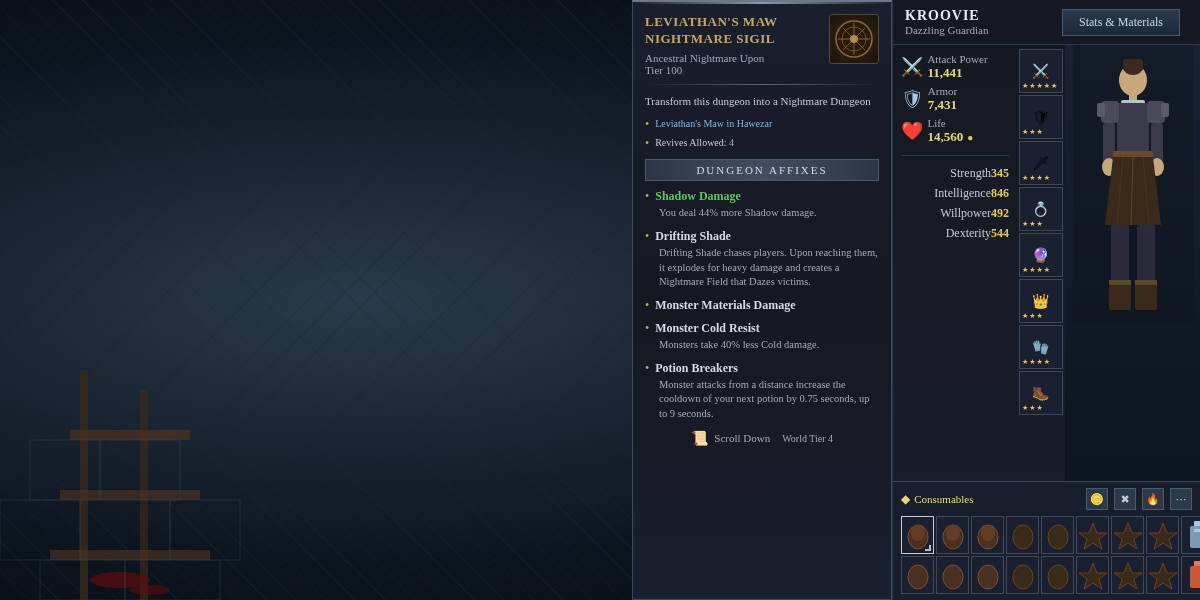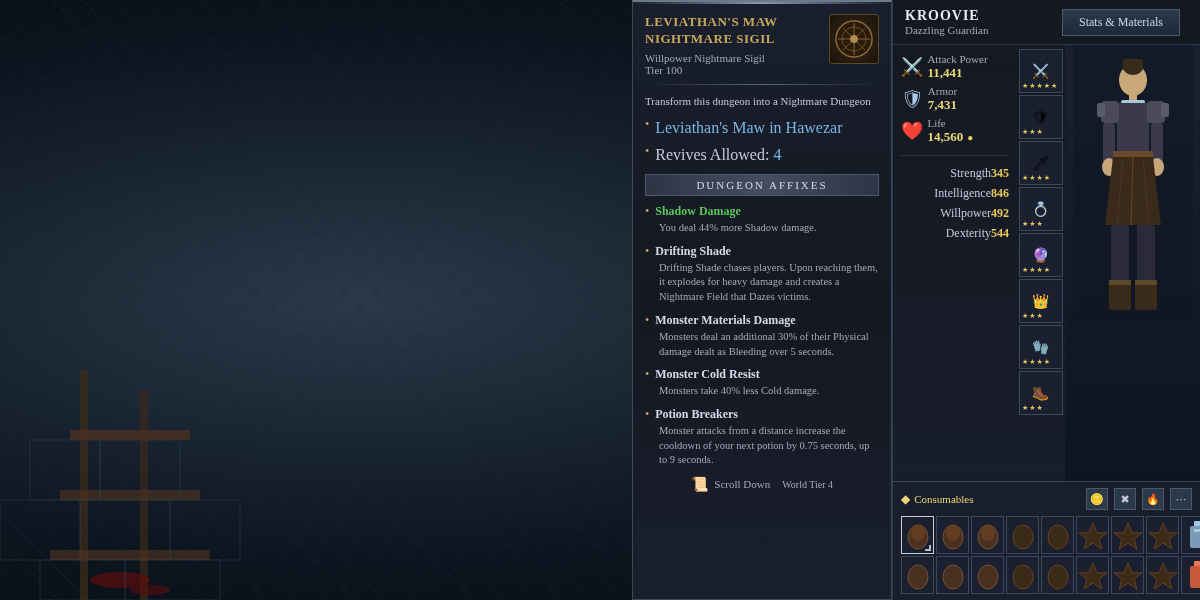--- a/index.html
+++ b/index.html
@@ -122,21 +122,21 @@
 
     .bullet-dot {
       color: #c8a85a;
       margin-right: 6px;
       font-size: 12px;
       flex-shrink: 0;
     }
 
     .bullet-text {
       color: #c8c8d8;
-      font-size: 16px;
+      font-size: 10px;
       line-height: 1.4;
     }
 
     .bullet-value {
       color: #78b8e8;
     }
 
     .affixes-header {
       background: linear-gradient(90deg, rgba(60,70,90,0.6), rgba(80,90,110,0.8), rgba(60,70,90,0.6));
       text-align: center;
@@ -488,21 +488,21 @@
   </div>
 
   <div class="item-panel">
 
     <div class="item-header">
       <div class="item-title-block">
         <div class="item-name">
           <span>Leviathan's Maw</span><br>
           <span>Nightmare Sigil</span>
         </div>
-        <div class="item-subtitle">Willpower Nightmare Sigil</div>
+        <div class="item-subtitle">Ancestral Nightmare Upon</div>
         <div class="item-tier">Tier 100</div>
       </div>
       <div class="item-icon">
         <svg width="40" height="40" viewBox="0 0 40 40">
           <circle cx="20" cy="20" r="18" fill="#2a1a0a" stroke="#8a6a3a" stroke-width="1.5"></circle>
           <circle cx="20" cy="20" r="12" fill="none" stroke="#6a5020" stroke-width="1"></circle>
 
           <line x1="20" y1="4" x2="20" y2="36" stroke="#9a7a4a" stroke-width="0.8"></line>
           <line x1="4" y1="20" x2="36" y2="20" stroke="#9a7a4a" stroke-width="0.8"></line>
           <line x1="9" y1="9" x2="31" y2="31" stroke="#9a7a4a" stroke-width="0.6"></line>
@@ -541,21 +541,20 @@
         <span class="affix-title-normal">Drifting Shade</span>
       </div>
       <div class="affix-desc">Drifting Shade chases players. Upon reaching them, it explodes for heavy damage and creates a Nightmare Field that Dazes victims.</div>
     </div>
 
     <div class="affix-item">
       <div class="affix-name">
         <span class="bullet-dot">•</span>
         <span class="affix-title-normal">Monster Materials Damage</span>
       </div>
-      <div class="affix-desc">Monsters deal an additional 30% of their Physical damage dealt as Bleeding over 5 seconds.</div>
     </div>
 
     <div class="affix-item">
       <div class="affix-name">
         <span class="bullet-dot">•</span>
         <span class="affix-title-normal">Monster Cold Resist</span>
       </div>
       <div class="affix-desc">Monsters take 40% less Cold damage.</div>
     </div>
 

